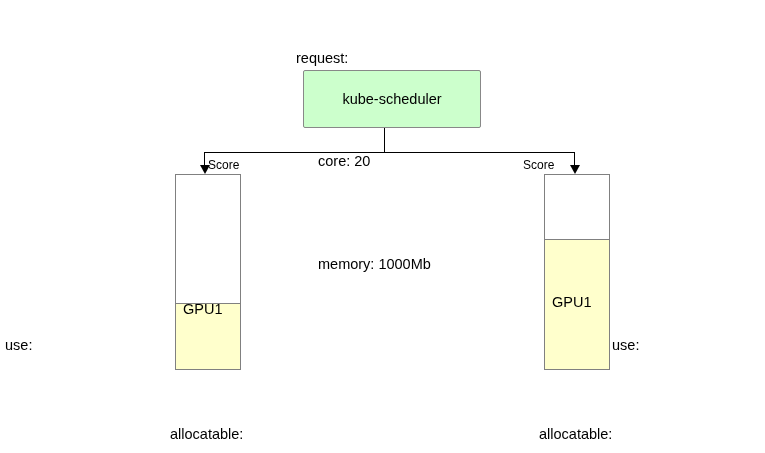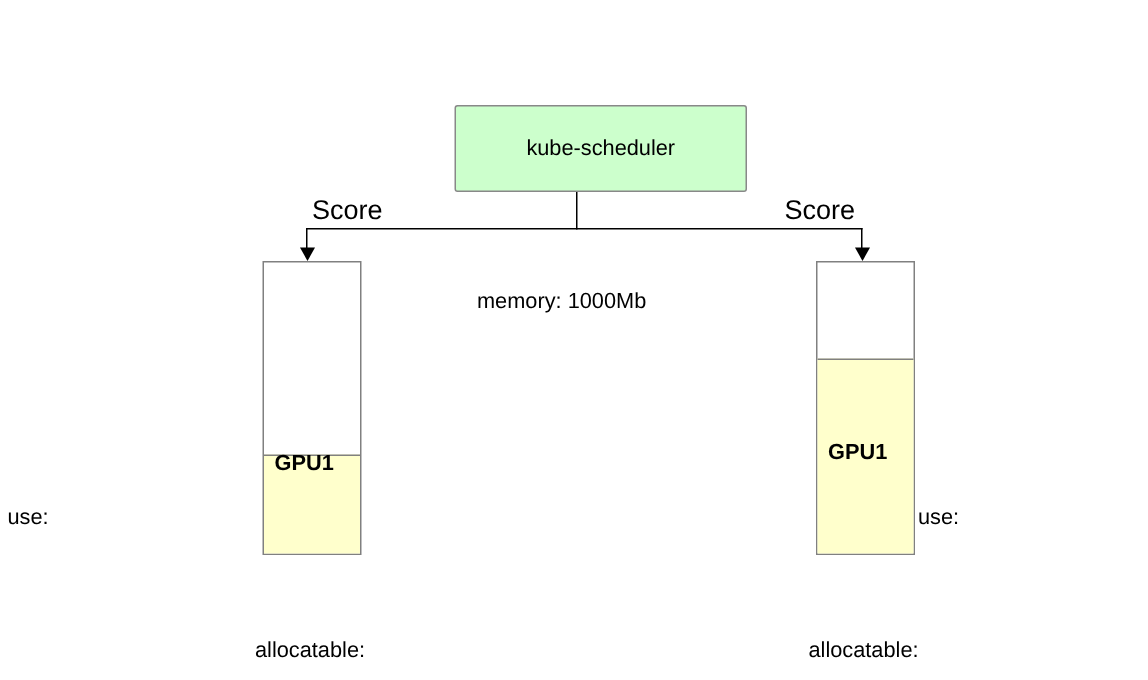--- a/index.html
+++ b/index.html
@@ -49,21 +49,20 @@
     font-size: 14.5px;
     box-sizing: border-box;
   }
 
   
   .node-bar {
     position: absolute;
     border: 1px solid #808080;
     background: #ffffff;
     box-sizing: border-box;
-    font-weight: bold;
   }
   .node-used {
     position: absolute;
     left: 0;
     right: 0;
     bottom: 0;
     background: #ffffcc;
     border-top: 1px solid #808080;
     box-sizing: border-box;
   }
@@ -87,35 +86,37 @@
     position: absolute;
     width: 0;
     height: 0;
     border-left: 5px solid transparent;
     border-right: 5px solid transparent;
     border-top: 9px solid #000000;
   }
 
   .score-label {
     position: absolute;
-    font-size: 18px;
+    font-size: 12px;
     white-space: nowrap;
+    margin-top: 28px;
   }
 </style>
 </head>
 <body>
 
 <div id="canvas">
 
   <div class="txt" style="left:296px; top:6px;">
+    <span class="hdr">request:</span>
     <span class="ind">core: 20</span>
     <span class="ind">memory: 1000Mb</span>
   </div>
 
-  <div class="sched-box" style="left:303px; top:70px; width:195px; height:58px;">
+  <div class="sched-box" style="left:303px; top:70px; width:178px; height:58px;">
     <span>kube-scheduler</span>
   </div>
 
   <div class="line-v" style="left:384px; top:128px; height:25px;"></div>
 
   <div class="line-h" style="left:204px; top:152px; width:371px;"></div>
 
   <div class="line-v" style="left:204px; top:152px; height:14px;"></div>
   <div class="arrowhead" style="left:200px; top:165px;"></div>
 

